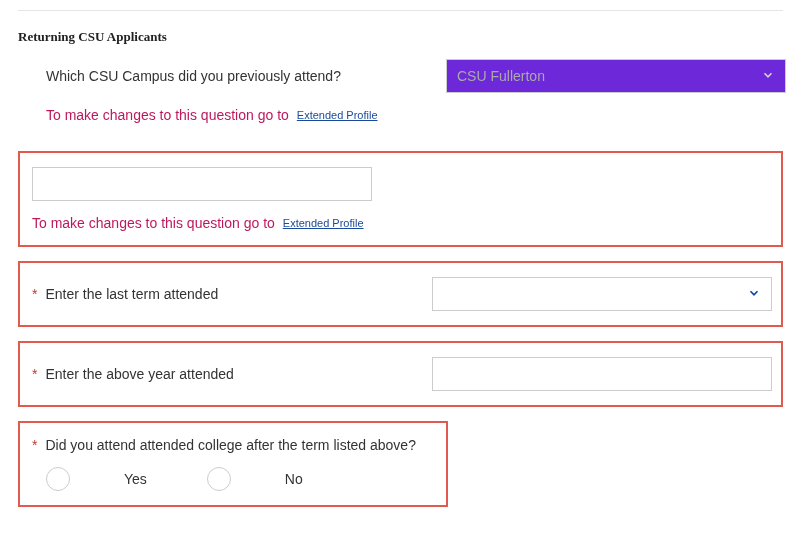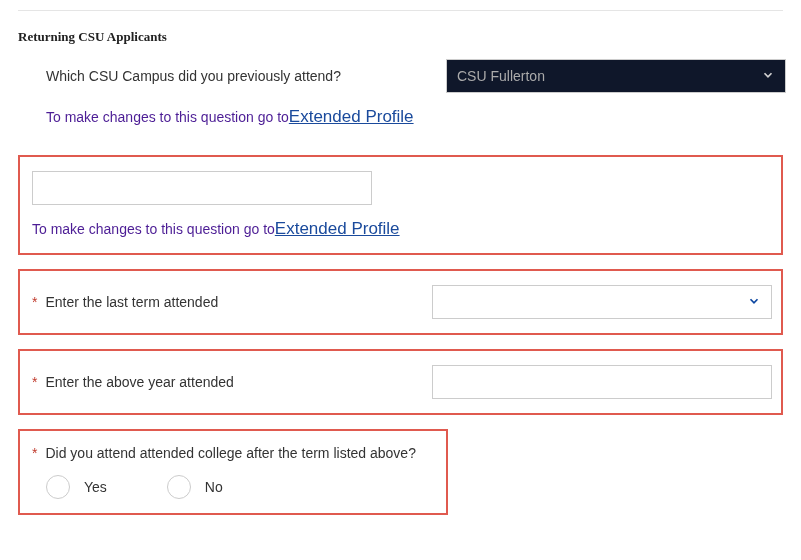--- a/index.html
+++ b/index.html
@@ -71,21 +71,21 @@
       display: flex;
       align-items: center;
       justify-content: space-between;
       padding: 0 10px;
       font-family: sans-serif;
       font-size: 14px;
       color: #333;
       cursor: pointer;
     }
     .select-box.readonly {
-      background: #0f172a;
+      background: #6d28d9;
       color: #aaa;
       cursor: default;
     }
     .select-box.readonly .chev {
       color: #d0d0d0;
     }
     .chev {
       color: #0d47a1;
       font-weight: bold;
       font-size: 14px;
@@ -94,31 +94,31 @@
       width: 340px;
       height: 34px;
       border: 1px solid #ccc;
       background: #fff;
       padding: 0 8px;
       font-family: sans-serif;
       font-size: 14px;
     }
     .go-to-text {
       font-size: 14px;
-      color: #4c1d95;
+      color: #be185d;
       font-family: sans-serif;
       text-align: right;
     }
     .link {
-      font-size: 17px;
+      font-size: 11px;
       color: #1a4a9c;
       text-decoration: underline;
       font-family: sans-serif;
       cursor: pointer;
-      margin-left: 0;
+      margin-left: 8px;
     }
     .radio-row {
       display: flex;
       align-items: center;
       margin-top: 14px;
       padding-left: 14px;
     }
     .radio-opt {
       display: flex;
       align-items: center;
@@ -130,20 +130,21 @@
       border: 1px solid #ccc;
       border-radius: 50%;
       background: #fff;
       margin-right: 14px;
       cursor: pointer;
     }
     .radio-label {
       font-size: 14px;
       color: #333;
       font-family: sans-serif;
+      margin-left: 40px;
     }
     .full-width-question {
       font-size: 14px;
       color: #333;
       font-family: sans-serif;
       display: flex;
       align-items: center;
     }
   </style>
 </head>

